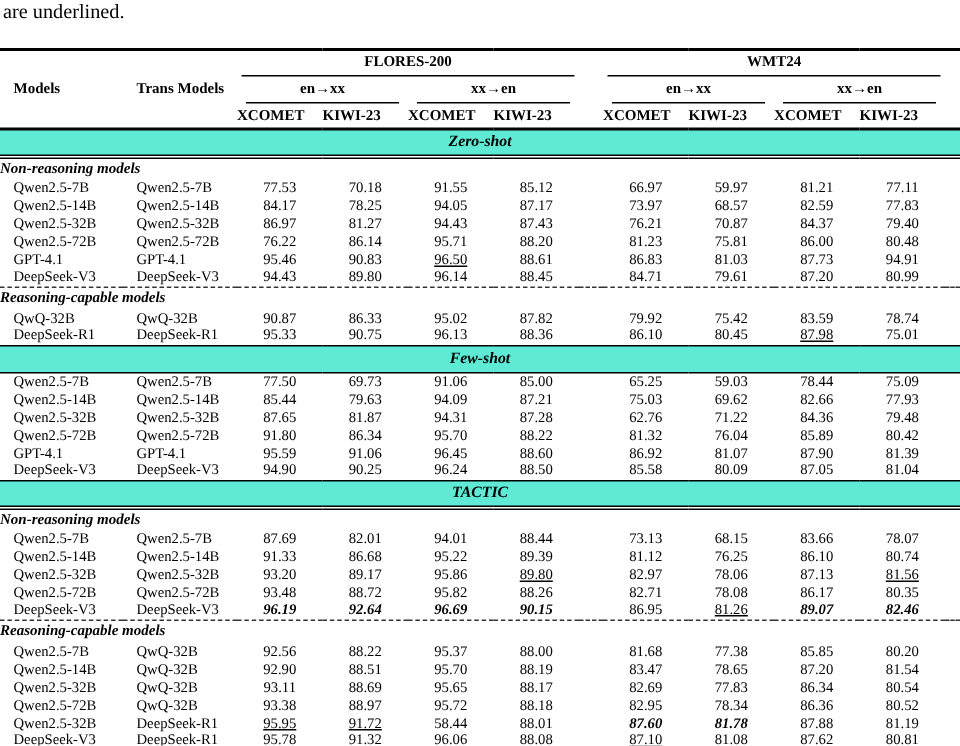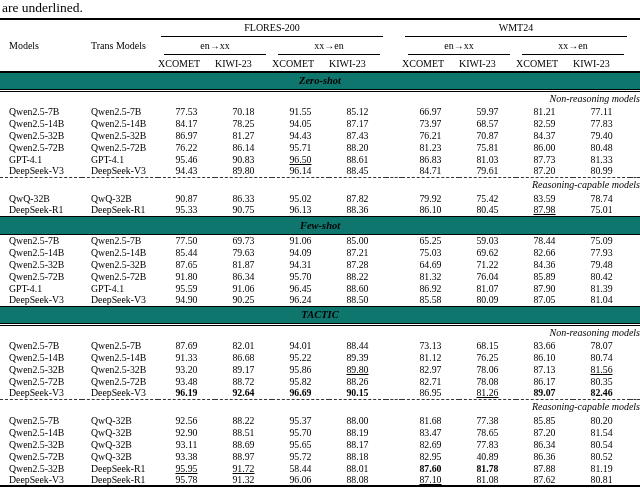--- a/index.html
+++ b/index.html
@@ -7,64 +7,64 @@
     margin: 0; padding: 0;
     width: 640px; height: 497px;
     background: #ffffff;
     font-family: "Liberation Serif", serif;
     color: #000;
     overflow: hidden;
   }
   .caption {
     font-size: 13.5px;
     padding: 0 0 4px 2px;
-    height: 18px;
+    height: 32px;
   }
   table.results {
     width: 640px;
     border-collapse: collapse;
     table-layout: fixed;
     border-top: 2px solid #000;
     border-bottom: 2px solid #000;
   }
   th, td { padding: 0; vertical-align: middle; font-weight: normal; }
-  thead th { font-weight: normal; font-size: 10px; height: 18px; }
+  thead th { font-weight: bold; font-size: 10px; height: 18px; }
   .th-left { text-align: left; padding-left: 9px; white-space: nowrap; }
   .hdr-underline { border-bottom: 2px solid #000; margin-left: 26px; }
   .cmid {
     display: block;
     margin: 0 6px;
     padding: 2px 0 3px 0;
     border-bottom: 1px solid #000;
     text-align: center;
   }
   .cmid-wide { margin: 0 3px; }
   .th-metric { text-align: left; height: 17px; border-bottom: 2px solid #000; }
   td.band {
-    background: #0f766e;
+    background: #5eead4;
     font-weight: bold; font-style: italic;
     text-align: center;
     font-size: 10.5px;
     height: 18px;
     border-top: 1px solid #000;
     border-bottom: 1px solid #000;
   }
   td.band.double { border-bottom: 3px double #000; }
   td.subheader {
-    font-weight: normal; font-style: italic;
-    text-align: right;
+    font-weight: bold; font-style: italic;
+    text-align: left;
     font-size: 10px;
     height: 15px;
     margin-left: 36px;
   }
   td.subheader.dashed { border-top: 1px dashed #333; }
   tbody td { font-size: 9.8px; height: 12px; }
   td.model-cell { text-align: left; padding-left: 9px; white-space: nowrap; overflow: hidden; }
   td.num { text-align: center; white-space: nowrap; }
-  td.num.bold { font-weight: bold; }
+  td.num.bold { font-weight: bold; font-style: italic; }
   td.num.und { text-decoration: underline; text-underline-offset: 1px; margin-top: 10px; }
 </style>
 </head>
 <body>
 
 <div class="caption">are underlined.</div>
 
 <table class="results">
   <colgroup>
     <col style="width:82px">
@@ -185,21 +185,21 @@
         <td class="model-cell">GPT-4.1</td>
         <td class="model-cell">GPT-4.1</td>
         <td class="num">95.46</td>
         <td class="num">90.83</td>
         <td class="num und">96.50</td>
         <td class="num">88.61</td>
         <td class="spacer"></td>
         <td class="num">86.83</td>
         <td class="num">81.03</td>
         <td class="num">87.73</td>
-        <td class="num">81.33</td>
+        <td class="num">94.91</td>
         <td class="spacer"></td>
       </tr>
       <tr>
         <td class="model-cell">DeepSeek-V3</td>
         <td class="model-cell">DeepSeek-V3</td>
         <td class="num">94.43</td>
         <td class="num">89.80</td>
         <td class="num">96.14</td>
         <td class="num">88.45</td>
         <td class="spacer"></td>
@@ -272,21 +272,21 @@
         <td class="spacer"></td>
       </tr>
       <tr>
         <td class="model-cell">Qwen2.5-32B</td>
         <td class="model-cell">Qwen2.5-32B</td>
         <td class="num">87.65</td>
         <td class="num">81.87</td>
         <td class="num">94.31</td>
         <td class="num">87.28</td>
         <td class="spacer"></td>
-        <td class="num">64.69</td>
+        <td class="num">62.76</td>
         <td class="num">71.22</td>
         <td class="num">84.36</td>
         <td class="num">79.48</td>
         <td class="spacer"></td>
       </tr>
       <tr>
         <td class="model-cell">Qwen2.5-72B</td>
         <td class="model-cell">Qwen2.5-72B</td>
         <td class="num">91.80</td>
         <td class="num">86.34</td>
@@ -450,21 +450,21 @@
       </tr>
       <tr>
         <td class="model-cell">Qwen2.5-72B</td>
         <td class="model-cell">QwQ-32B</td>
         <td class="num">93.38</td>
         <td class="num">88.97</td>
         <td class="num">95.72</td>
         <td class="num">88.18</td>
         <td class="spacer"></td>
         <td class="num">82.95</td>
-        <td class="num">40.89</td>
+        <td class="num">78.34</td>
         <td class="num">86.36</td>
         <td class="num">80.52</td>
         <td class="spacer"></td>
       </tr>
       <tr>
         <td class="model-cell">Qwen2.5-32B</td>
         <td class="model-cell">DeepSeek-R1</td>
         <td class="num und">95.95</td>
         <td class="num und">91.72</td>
         <td class="num">58.44</td>

